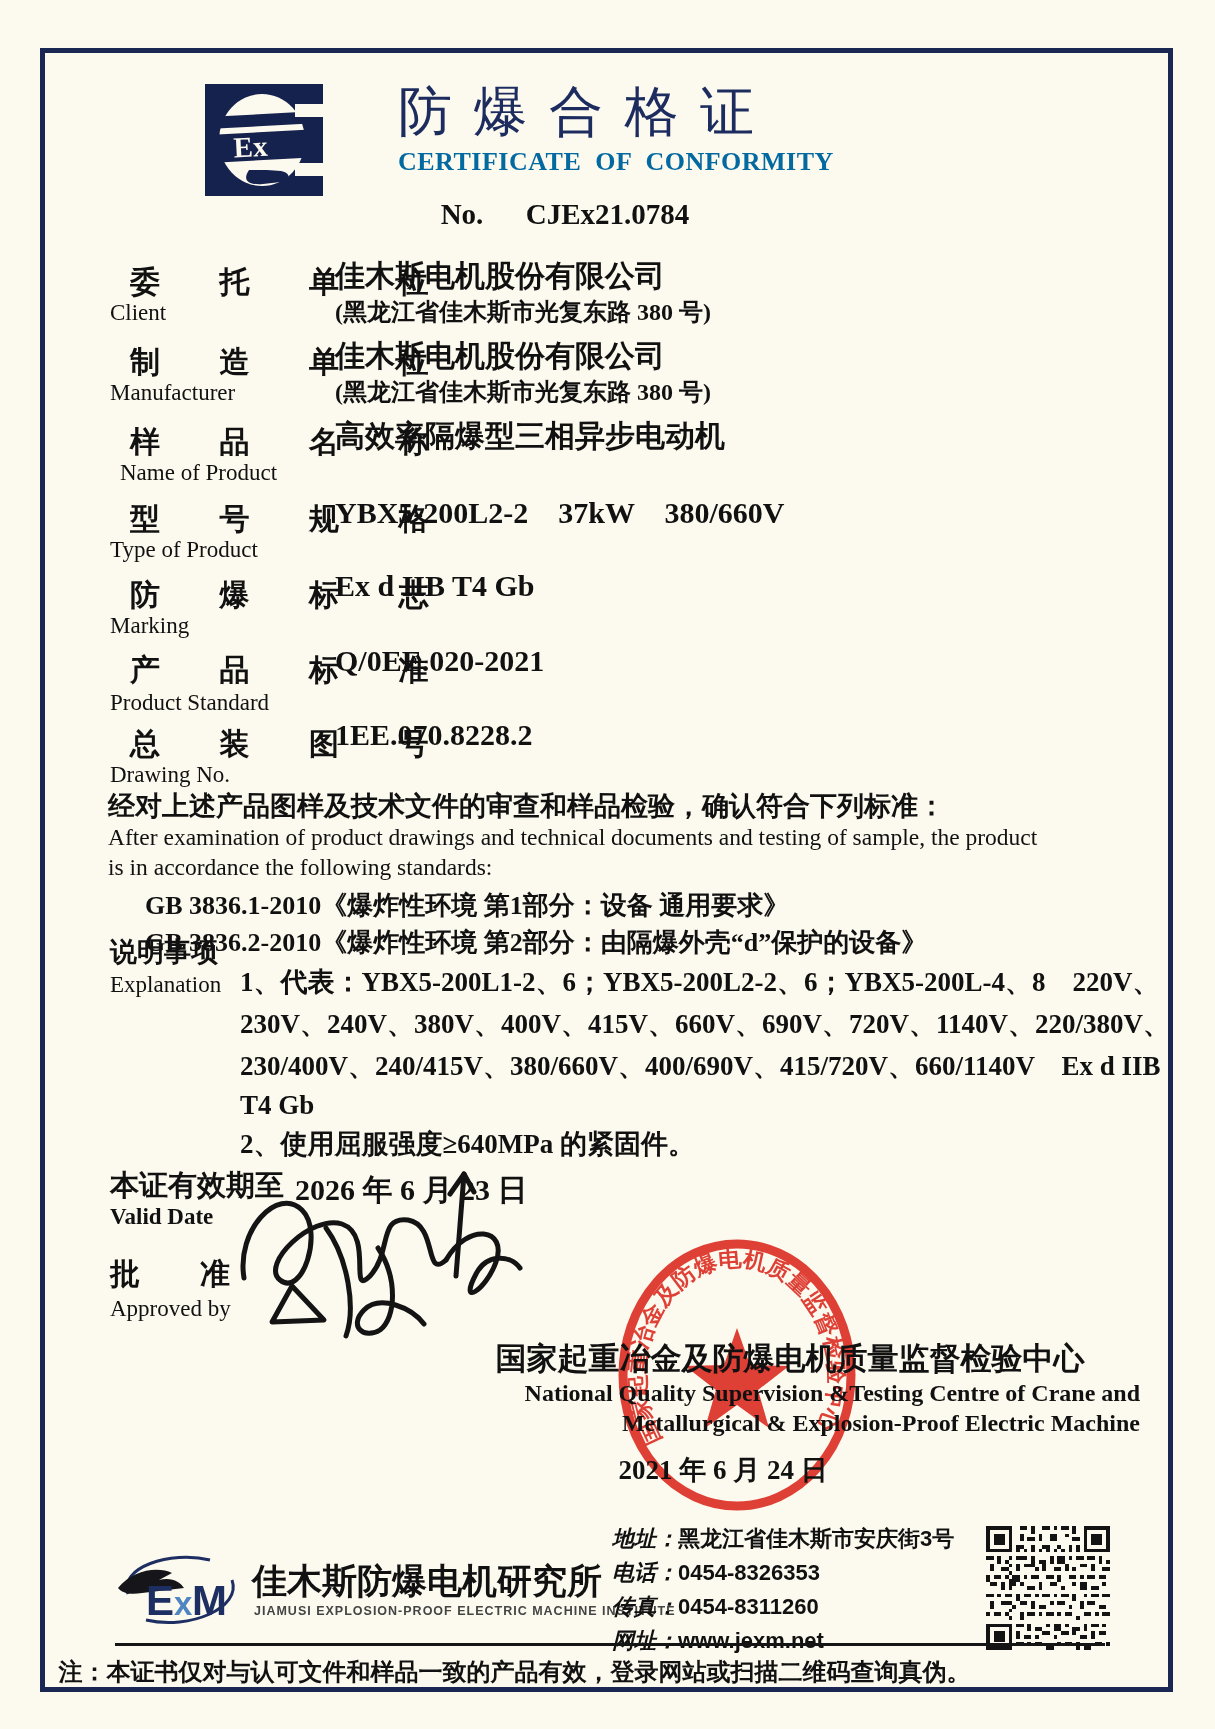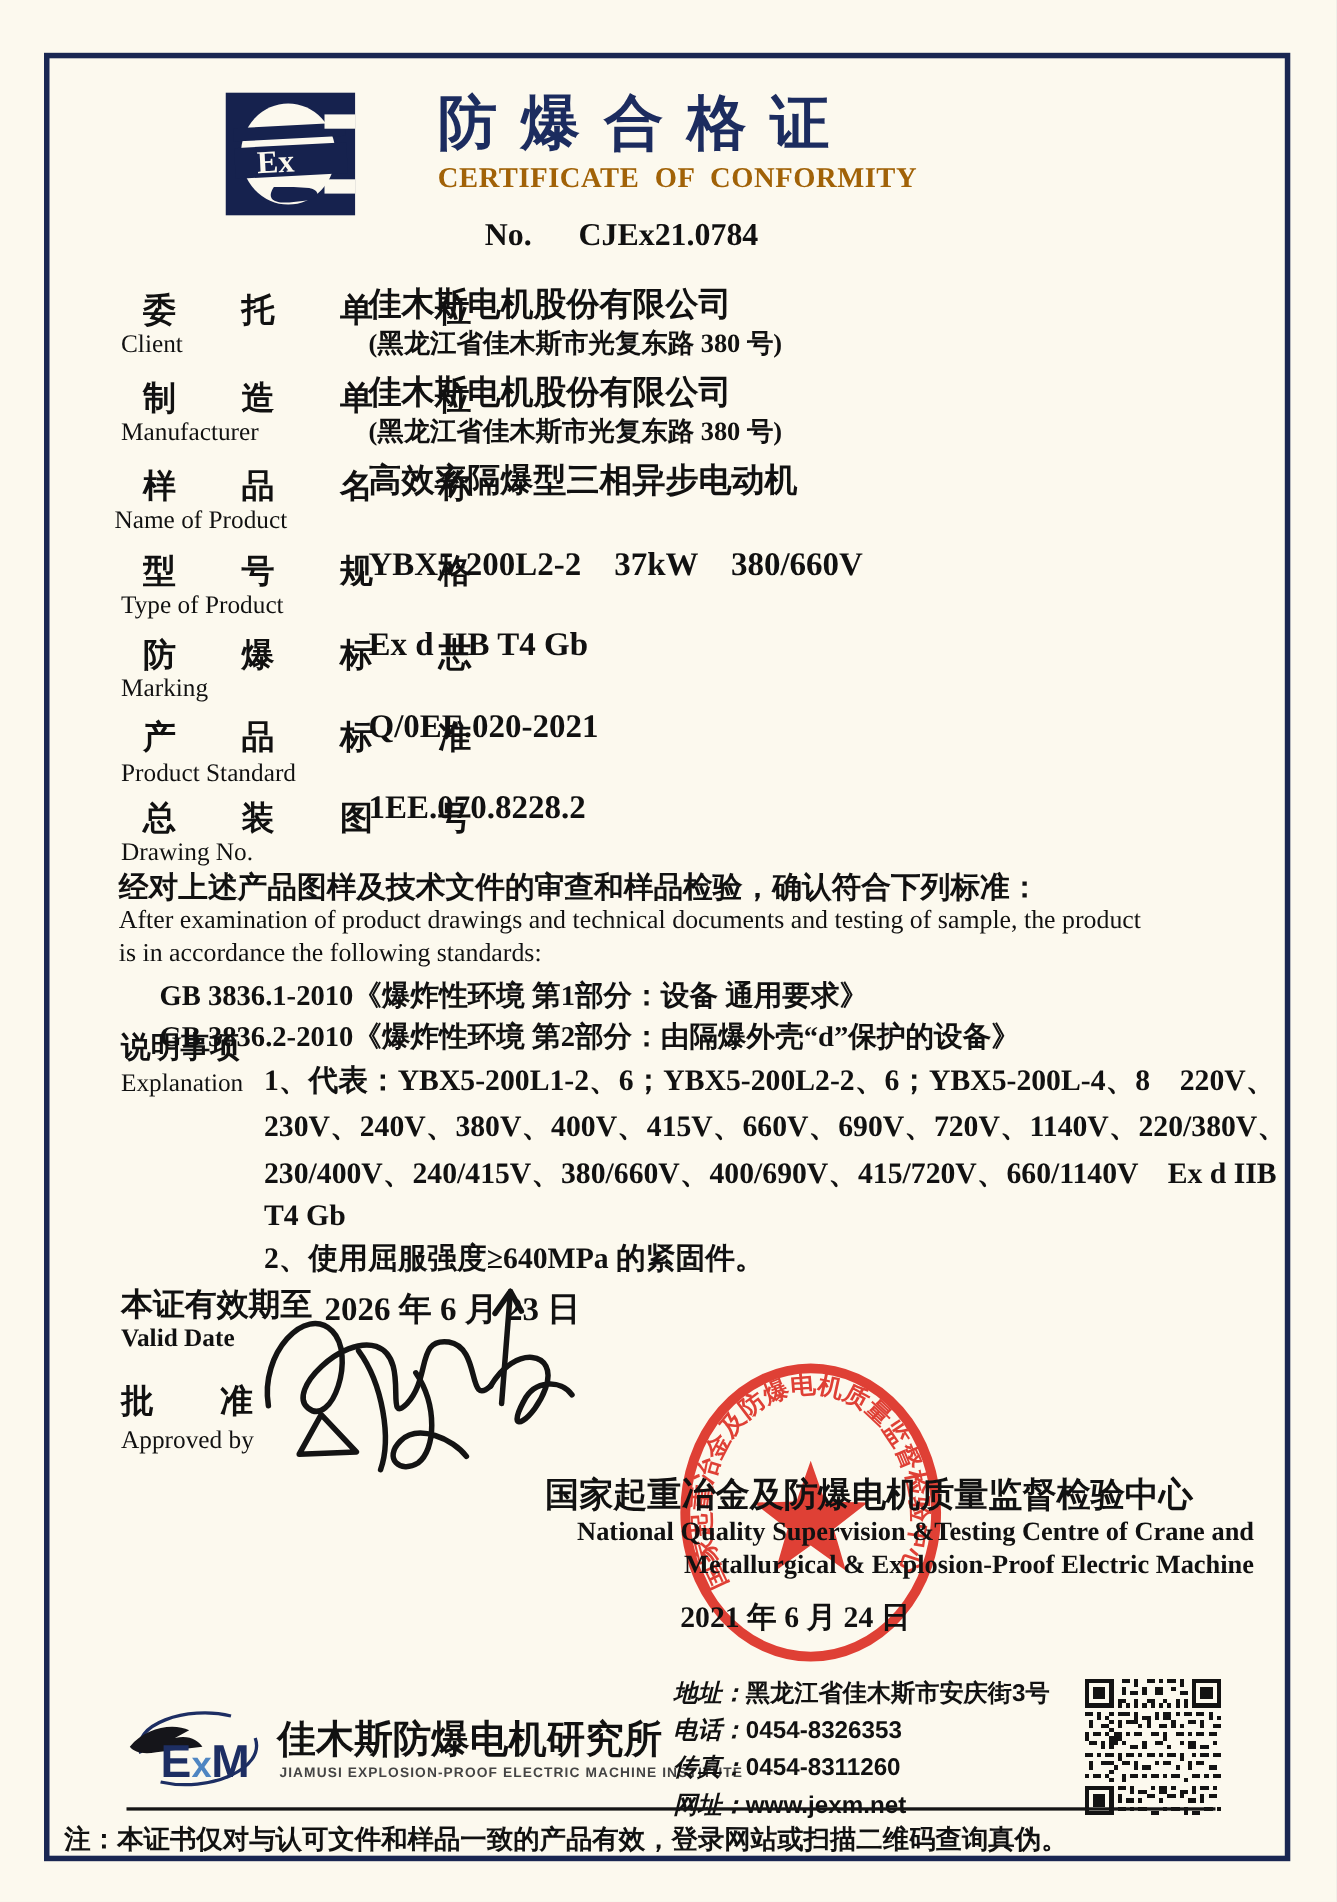--- a/index.html
+++ b/index.html
@@ -1,22 +1,22 @@
 <!DOCTYPE html>
 <html><head>
 <meta charset="utf-8">
 <style>
   html,body{margin:0;padding:0;background:#e8e6df;}
   .page{position:relative;width:1215px;height:1729px;background:#fcf9ee;overflow:hidden;
         font-family:"Liberation Serif",serif;color:#111;}
   .abs{position:absolute;}
   .frame{position:absolute;left:40px;top:48px;width:1133px;height:1644px;
          border:5px solid #1a2752;box-sizing:border-box;}
-  .title-cn{font-size:54px;font-weight:bold;color:#1c2c5f;letter-spacing:4px;white-space:nowrap;}
-  .title-en{font-size:26px;font-weight:bold;color:#a16207;letter-spacing:.5px;word-spacing:7px;white-space:nowrap;}
+  .title-cn{font-size:54px;font-weight:normal;color:#1c2c5f;letter-spacing:4px;white-space:nowrap;}
+  .title-en{font-size:26px;font-weight:bold;color:#0369a1;letter-spacing:.5px;word-spacing:7px;white-space:nowrap;}
   .no-line{font-size:29px;font-weight:600;text-align:center;white-space:nowrap;}
   .cnlab{font-size:30px;font-weight:bold;letter-spacing:26px;white-space:nowrap;margin-left:20px;}
   .cnlab2{font-size:28px;font-weight:bold;white-space:nowrap;}
   .enlab{font-size:23px;white-space:nowrap;}
   .val{font-size:30px;font-weight:bold;white-space:nowrap;}
   .note{font-size:24px;font-weight:600;white-space:nowrap;}
   .stmt-cn{font-size:27px;font-weight:bold;white-space:nowrap;}
   .stmt-en{font-size:23.5px;white-space:nowrap;}
   .std{font-size:26px;font-weight:600;white-space:nowrap;}
   .exp{font-size:27px;font-weight:600;white-space:nowrap;}
@@ -62,21 +62,21 @@
   <div class="abs enlab" style="left:110px;top:300px">Client</div>
   <div class="abs val" style="left:335px;top:256px">佳木斯电机股份有限公司</div>
   <div class="abs note" style="left:335px;top:296px">(黑龙江省佳木斯市光复东路 380 号)</div>
 
   <div class="abs cnlab" style="left:110px;top:342px">制 造 单 位</div>
   <div class="abs enlab" style="left:110px;top:380px">Manufacturer</div>
   <div class="abs val" style="left:335px;top:336px">佳木斯电机股份有限公司</div>
   <div class="abs note" style="left:335px;top:376px">(黑龙江省佳木斯市光复东路 380 号)</div>
 
   <div class="abs cnlab" style="left:110px;top:422px">样 品 名 称</div>
-  <div class="abs enlab" style="left:104px;top:460px">Name of Product</div>
+  <div class="abs enlab" style="left:120px;top:460px">Name of Product</div>
   <div class="abs val" style="left:335px;top:416px">高效率隔爆型三相异步电动机</div>
 
   <div class="abs cnlab" style="left:110px;top:499px">型 号 规 格</div>
   <div class="abs enlab" style="left:110px;top:537px">Type of Product</div>
   <div class="abs val" style="left:335px;top:493px">YBX5-200L2-2　37kW　380/660V</div>
 
   <div class="abs cnlab" style="left:110px;top:575px">防 爆 标 志</div>
   <div class="abs enlab" style="left:110px;top:613px">Marking</div>
   <div class="abs val" style="left:335px;top:569px">Ex d IIB T4 Gb</div>
 

